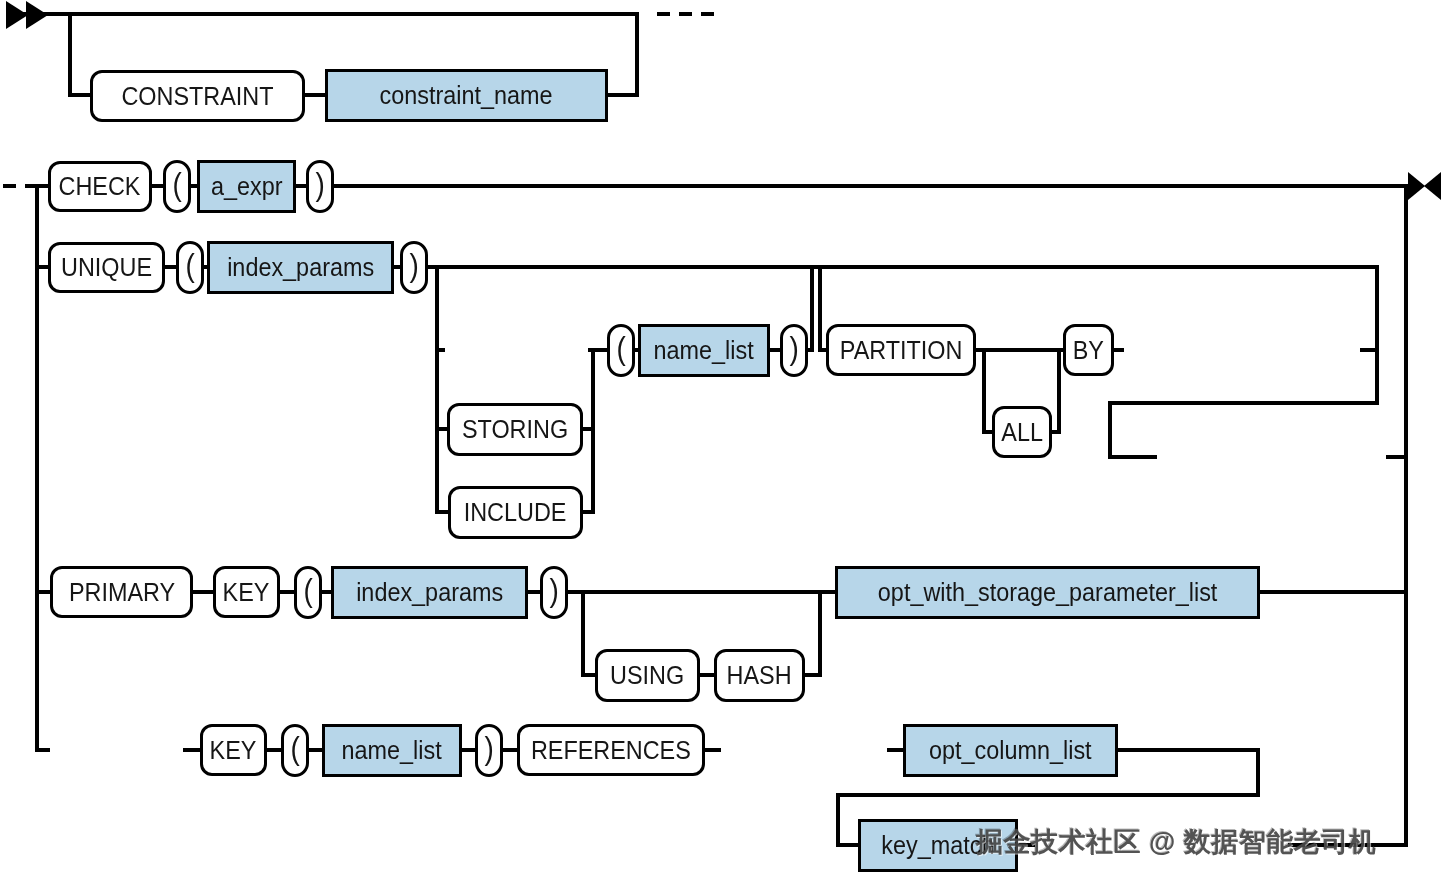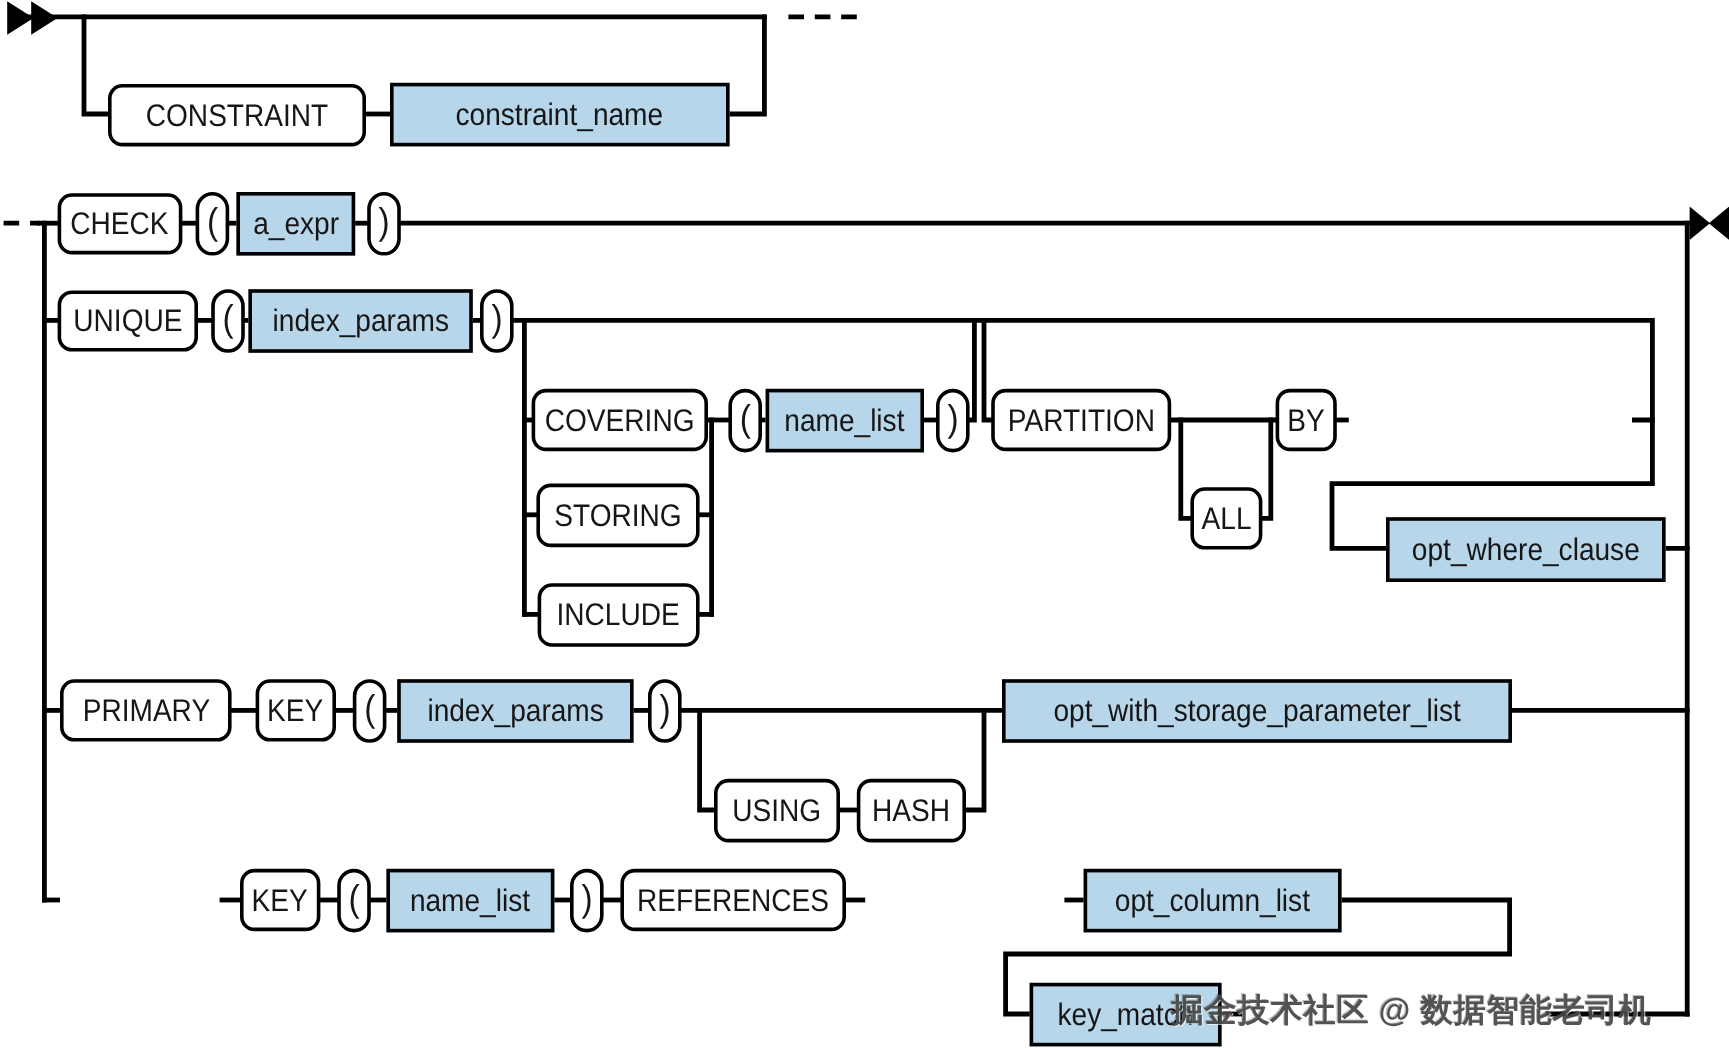--- a/index.html
+++ b/index.html
@@ -159,23 +159,20 @@
   <div class="box kw paren" style="left:176px;top:241px;width:28px;height:53px">
       <span class="lbl">(</span>
     </div>
   <div class="box nt" style="left:207px;top:241px;width:187px;height:53px">
       <span class="lbl">index_params</span>
     </div>
   <div class="box kw paren" style="left:400px;top:241px;width:28px;height:53px">
       <span class="lbl">)</span>
     </div>
 
-  <div class="box kw" style="left:443px;top:324px;width:147px;height:52px">
-      <span class="lbl">COVERING</span>
-    </div>
   <div class="box kw" style="left:447px;top:403px;width:136px;height:53px">
       <span class="lbl">STORING</span>
     </div>
   <div class="box kw" style="left:448px;top:486px;width:135px;height:53px">
       <span class="lbl">INCLUDE</span>
     </div>
   <div class="box kw paren" style="left:607px;top:324px;width:28px;height:53px">
       <span class="lbl">(</span>
     </div>
   <div class="box nt" style="left:638px;top:324px;width:132px;height:53px">
@@ -187,23 +184,20 @@
 
   <div class="box kw" style="left:826px;top:324px;width:150px;height:52px">
       <span class="lbl">PARTITION</span>
     </div>
   <div class="box kw" style="left:992px;top:406px;width:60px;height:52px">
       <span class="lbl">ALL</span>
     </div>
   <div class="box kw" style="left:1063px;top:324px;width:51px;height:52px">
       <span class="lbl">BY</span>
     </div>
-  <div class="box nt" style="left:1155px;top:431px;width:233px;height:54px">
-      <span class="lbl">opt_where_clause</span>
-    </div>
 
   <div class="box kw" style="left:50px;top:566px;width:143px;height:52px">
       <span class="lbl">PRIMARY</span>
     </div>
   <div class="box kw" style="left:213px;top:566px;width:67px;height:52px">
       <span class="lbl">KEY</span>
     </div>
   <div class="box kw paren" style="left:294px;top:566px;width:28px;height:53px">
       <span class="lbl">(</span>
     </div>

